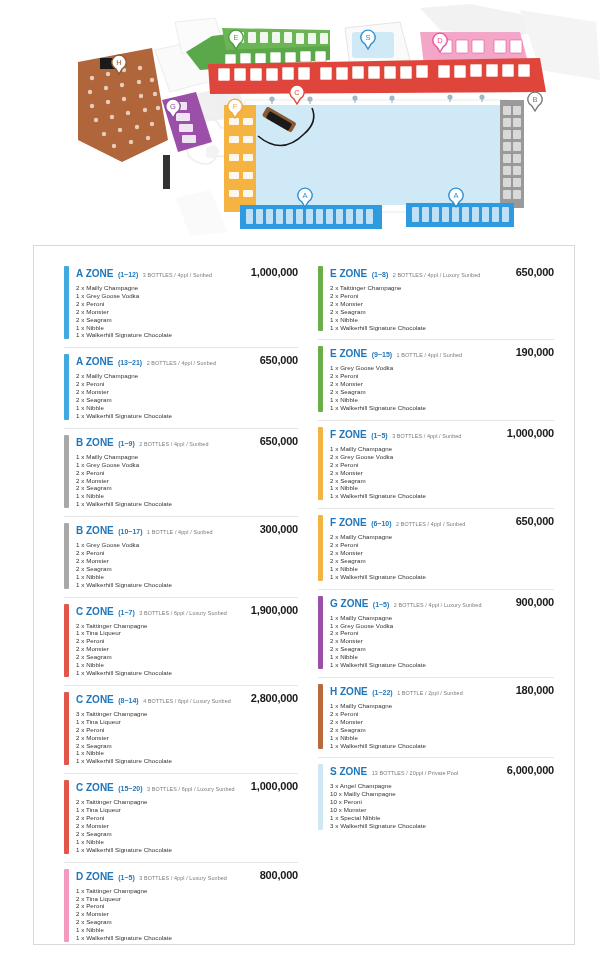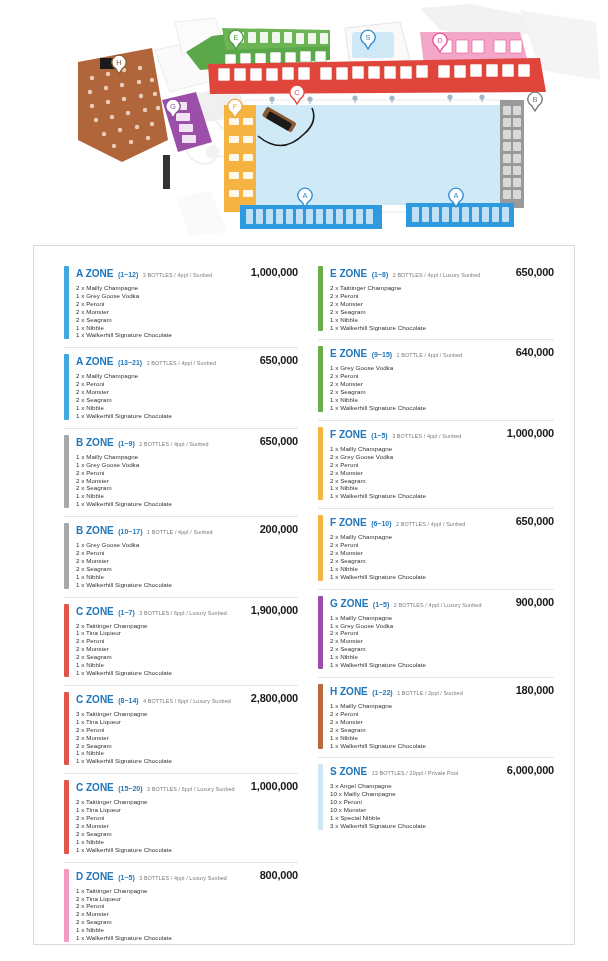--- a/index.html
+++ b/index.html
@@ -381,21 +381,21 @@
               <li>2 x Seagram</li>
               <li>1 x Nibble</li>
               <li>1 x Walkerhill Signature Chocolate</li>
             </ul>
           </div>
         </div>
         <div class="card">
           <div class="accent" style="background: rgb(168, 168, 168);"></div>
           <div class="card-body">
             <div class="card-head"><span class="zone-name">B ZONE</span> <span class="zone-range">(10~17)</span> <span class="zone-meta">1 BOTTLE / 4ppl / Sunbed</span></div>
-            <div class="price">200,000</div>
+            <div class="price">300,000</div>
             <ul class="items">
               <li>1 x Grey Goose Vodka</li>
               <li>2 x Peroni</li>
               <li>2 x Monster</li>
               <li>2 x Seagram</li>
               <li>1 x Nibble</li>
               <li>1 x Walkerhill Signature Chocolate</li>
             </ul>
           </div>
         </div>
@@ -477,21 +477,21 @@
               <li>2 x Seagram</li>
               <li>1 x Nibble</li>
               <li>1 x Walkerhill Signature Chocolate</li>
             </ul>
           </div>
         </div>
         <div class="card">
           <div class="accent" style="background: rgb(106, 174, 74);"></div>
           <div class="card-body">
             <div class="card-head"><span class="zone-name">E ZONE</span> <span class="zone-range">(9~15)</span> <span class="zone-meta">1 BOTTLE / 4ppl / Sunbed</span></div>
-            <div class="price">640,000</div>
+            <div class="price">190,000</div>
             <ul class="items">
               <li>1 x Grey Goose Vodka</li>
               <li>2 x Peroni</li>
               <li>2 x Monster</li>
               <li>2 x Seagram</li>
               <li>1 x Nibble</li>
               <li>1 x Walkerhill Signature Chocolate</li>
             </ul>
           </div>
         </div>

